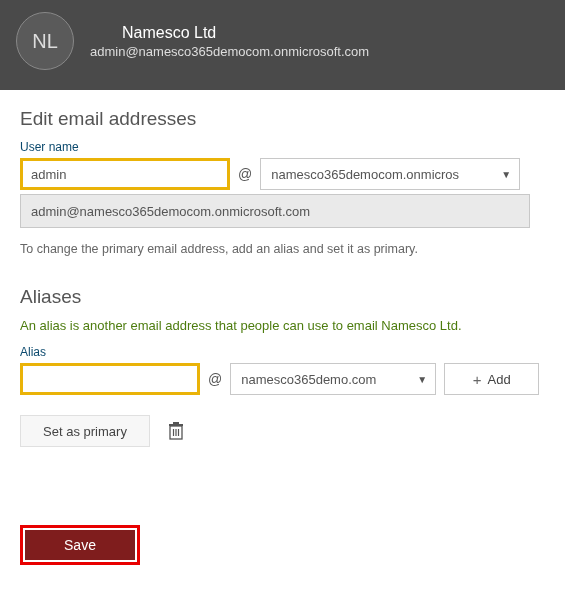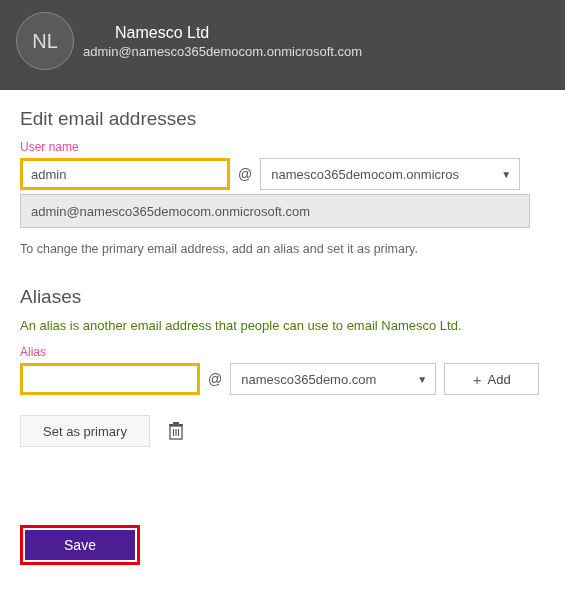--- a/index.html
+++ b/index.html
@@ -9,42 +9,42 @@
     font-size: 13px;
     color: #333;
     background: #fff;
     width: 565px;
   }
   .header {
     background: #4a4a4a;
     padding: 12px 16px 20px 16px;
     display: flex;
     align-items: center;
-    gap: 9px;
+    gap: 16px;
   }
   .avatar {
     width: 58px;
     height: 58px;
     border-radius: 50%;
     background: #5a5a5a;
     border: 1px solid #888;
     display: flex;
     align-items: center;
     justify-content: center;
     color: #ddd;
     font-size: 20px;
     font-weight: 300;
     flex-shrink: 0;
   }
   .header-text { color: #fff; }
   .header-title { font-size: 16px; font-weight: 400; margin-bottom: 2px; margin-left: 32px; }
   .header-sub { font-size: 13px; color: #ddd; }
   .content { padding: 18px 20px; }
   .section-title { font-size: 19px; color: #555; font-weight: 400; margin-bottom: 10px; }
-  .field-label { font-size: 12px; color: #ec4899; margin-bottom: 4px; margin-top: 8px; }
+  .field-label { font-size: 12px; color: #0c4a6e; margin-bottom: 4px; margin-top: 8px; }
   .row { display: flex; align-items: center; gap: 8px; margin-bottom: 4px; }
   input.text {
     height: 32px;
     border: 3px solid #eab308;
     padding: 0 8px;
     font-size: 13px;
     color: #555;
     background: #fff;
   }
   .username-input { width: 210px; }
@@ -119,21 +119,21 @@
     display: flex; 
     gap: 14px; 
     align-items: center;
   }
   .save-wrap {
     border: 3px solid #e80000;
     padding: 2px;
     display: inline-block;
   }
   .btn-save {
-    background: #4c1d95;
+    background: #7f1d1d;
     color: #fff;
     border: none;
     height: 30px;
     width: 110px;
     font-size: 14px;
     cursor: pointer;
   }
   .btn-cancel {
     background: #fff;
     color: #0078d7;

